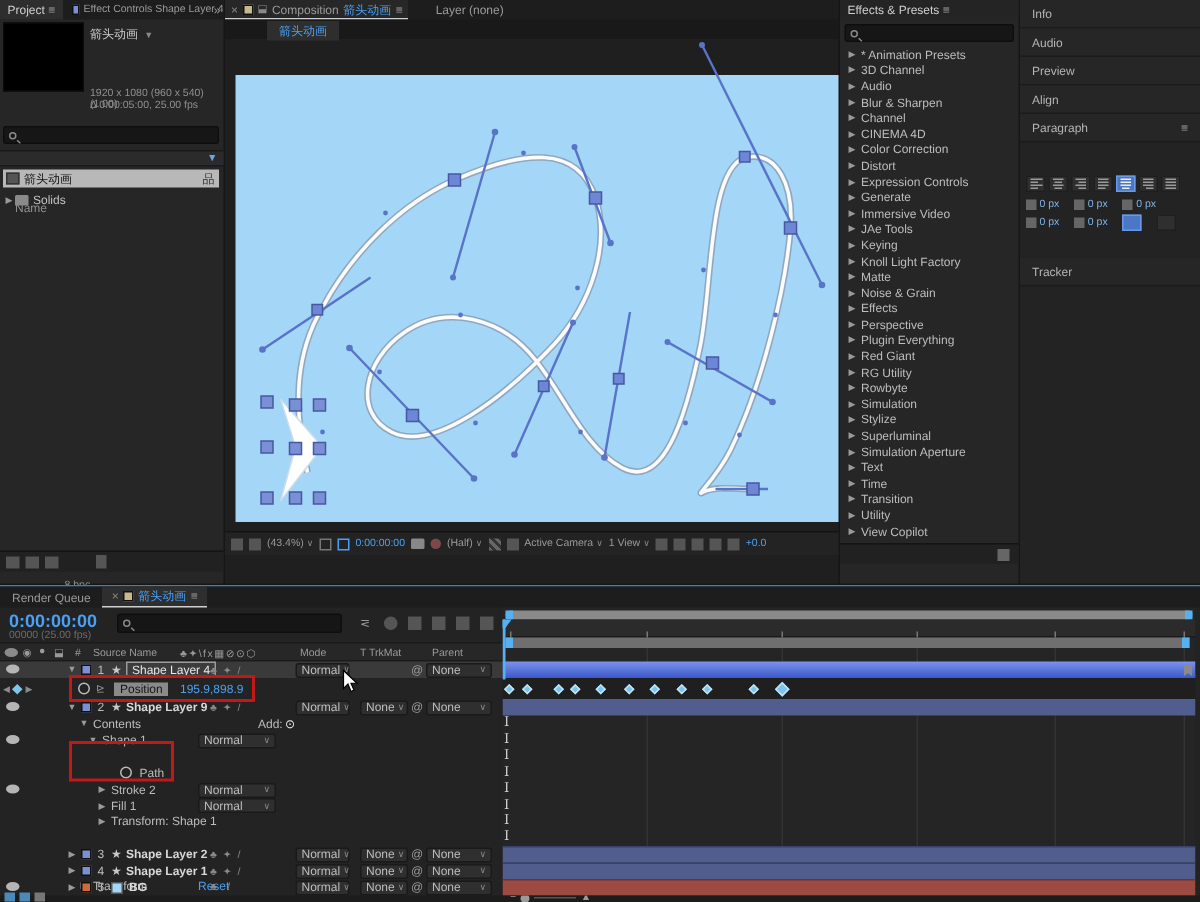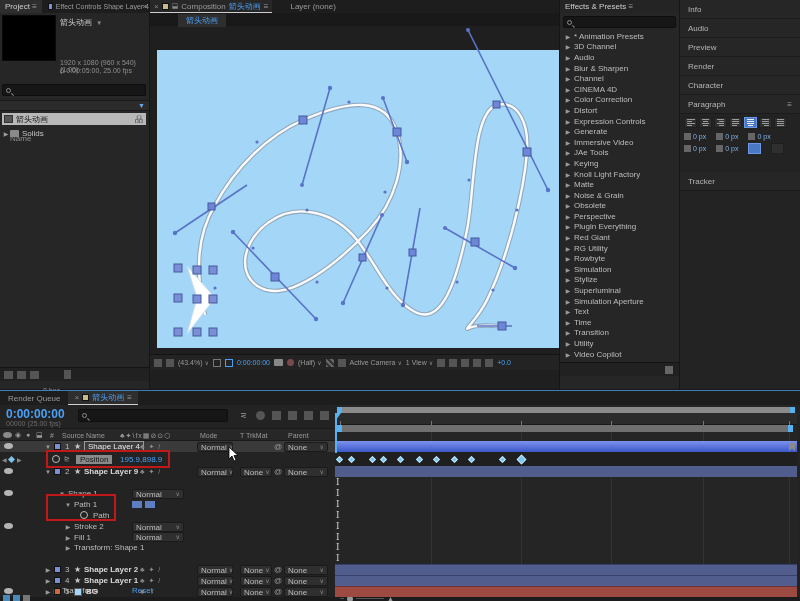--- a/index.html
+++ b/index.html
@@ -7,21 +7,21 @@
     font-family:"Liberation Sans","DejaVu Sans",sans-serif;color:#c3c3c3;}
   .abs{position:absolute;}
   #app{position:absolute;left:0;top:0;width:800px;height:601px;background:#161616;}
   .panel{position:absolute;background:#262626;}
   .dim{color:#8f8f8f;margin-top:32px;}
   .blue{color:#4aa0f5;}
   .tabbar{position:absolute;left:0;top:0;right:0;height:13px;background:#1d1d1d;font-size:8px;color:#9a9a9a;display:flex;align-items:center;}
   .tiny{font-size:8px;}
   .micro{font-size:7px;}
   .ddl{background:#2f2f2f;border:1px solid #1a1a1a;border-radius:2px;color:#bdbdbd;
-    font-size:8px;display:flex;align-items:flex-start;justify-content:space-between;padding:0 3px;height:10px;}
+    font-size:8px;display:flex;align-items:center;justify-content:space-between;padding:0 3px;height:10px;}
   .caret{font-size:6px;color:#8a8a8a;margin-left:2px;}
   .hdrrow{color:#9a9a9a;}
   .tlrow{position:absolute;left:0;width:335px;font-size:8px;display:flex;align-items:center;color:#bdbdbd;}
   .eye{width:9px;height:6px;border-radius:50%;background:#b5b5b5;display:inline-block;}
   .twirl{color:#9a9a9a;font-size:6px;width:8px;display:inline-block;text-align:center;}
   .chip{width:7px;height:7px;display:inline-block;border:1px solid #111;}
   .star{color:#c9c9c9;font-size:8px;}
   .swx{color:#8a8a8a;font-size:7px;letter-spacing:1px;}
   .atw{color:#9a9a9a;font-size:8px;}
   .kfdiamond{position:absolute;width:5px;height:5px;background:#7cc4ea;transform:rotate(45deg);border:1px solid #bfe3f7;}
@@ -269,21 +269,21 @@
         <div class="fxitem">
           <span class="twirl">▶</span>
           <span>Matte</span>
         </div>
         <div class="fxitem">
           <span class="twirl">▶</span>
           <span>Noise &amp; Grain</span>
         </div>
         <div class="fxitem">
           <span class="twirl">▶</span>
-          <span>Obsolete</span>
+          <span>Effects</span>
         </div>
         <div class="fxitem">
           <span class="twirl">▶</span>
           <span>Perspective</span>
         </div>
         <div class="fxitem">
           <span class="twirl">▶</span>
           <span>Plugin Everything</span>
         </div>
         <div class="fxitem">
@@ -325,43 +325,40 @@
         <div class="fxitem">
           <span class="twirl">▶</span>
           <span>Transition</span>
         </div>
         <div class="fxitem">
           <span class="twirl">▶</span>
           <span>Utility</span>
         </div>
         <div class="fxitem">
           <span class="twirl">▶</span>
-          <span>Video Copilot</span>
+          <span>View Copilot</span>
         </div>
       </div>
     <div class="abs" style="left:0;top:362px;width:119px;height:14px;background:#212121;border-top:1px solid #141414;">
       <span style="position:absolute;right:6px;top:3px;width:8px;height:8px;background:#666;"></span>
     </div>
   </div>
 
   <div class="panel" style="left:680px;top:0;width:120px;height:389px;background:#232323;">
     <div class="rp-h">
         <span>Info</span>
       </div>
     <div class="rp-h">
         <span>Audio</span>
       </div>
     <div class="rp-h">
         <span>Preview</span>
       </div>
     <div class="rp-h">
-        <span>Render</span>
-      </div>
-    <div class="rp-h">
-        <span>Character</span>
+        <span>Align</span>
       </div>
     <div class="rp-h">
         <span>Paragraph</span>
         <span style="position:absolute;right:8px;" class="icn">≡</span>
       </div>
 
     <div class="abs" style="left:0;top:115px;width:120px;height:56px;">
       <div style="display:flex;gap:2px;padding:2px 4px;">
         <span class="alignbtn">
             <i style="width:8px"></i>
@@ -521,37 +518,37 @@
           <span>None</span>
           <span class="caret">∨</span>
         </span>
       <span class="abs atw" style="left:274px;">@</span>
       <span class="abs ddl" style="left:284px;width:44px;">
           <span>None</span>
           <span class="caret">∨</span>
         </span>
     </div>
 
+    <div class="tlrow" style="top:86px;height:11px;">
+      <span class="abs twirl" style="left:52px;">▼</span>
+      <span class="abs" style="left:62px;">Contents</span>
+      <span class="abs" style="left:172px;color:#bdbdbd;">Add:</span>
+      <span class="abs" style="left:190px;color:#e8e8e8;">⊙</span>
+    </div>
 
     <div class="tlrow" style="top:97px;height:11px;">
       <span class="abs" style="left:4px;"><span class="eye"></span></span>
       <span class="abs twirl" style="left:58px;">▼</span>
       <span class="abs" style="left:68px;">Shape 1</span>
       <span class="abs ddl" style="left:132px;width:52px;">
           <span>Normal</span>
           <span class="caret">∨</span>
         </span>
     </div>
 
-    <div class="tlrow" style="top:108px;height:11px;">
-      <span class="abs twirl" style="left:64px;">▼</span>
-      <span class="abs" style="left:74px;">Path 1</span>
-      <span class="abs" style="left:132px;width:10px;height:7px;background:#5d7ec2;"></span>
-      <span class="abs" style="left:145px;width:10px;height:7px;background:#5d7ec2;"></span>
-    </div>
 
     <div class="tlrow" style="top:119px;height:11px;">
       <span class="abs" style="left:80px;width:8px;height:8px;border:1px solid #bbb;border-radius:50%;top:1px;"></span>
       <span class="abs" style="left:93px;">Path</span>
     </div>
 
     <div class="tlrow" style="top:130px;height:11px;">
       <span class="abs" style="left:4px;"><span class="eye"></span></span>
       <span class="abs twirl" style="left:64px;">▶</span>
       <span class="abs" style="left:74px;">Stroke 2</span>

